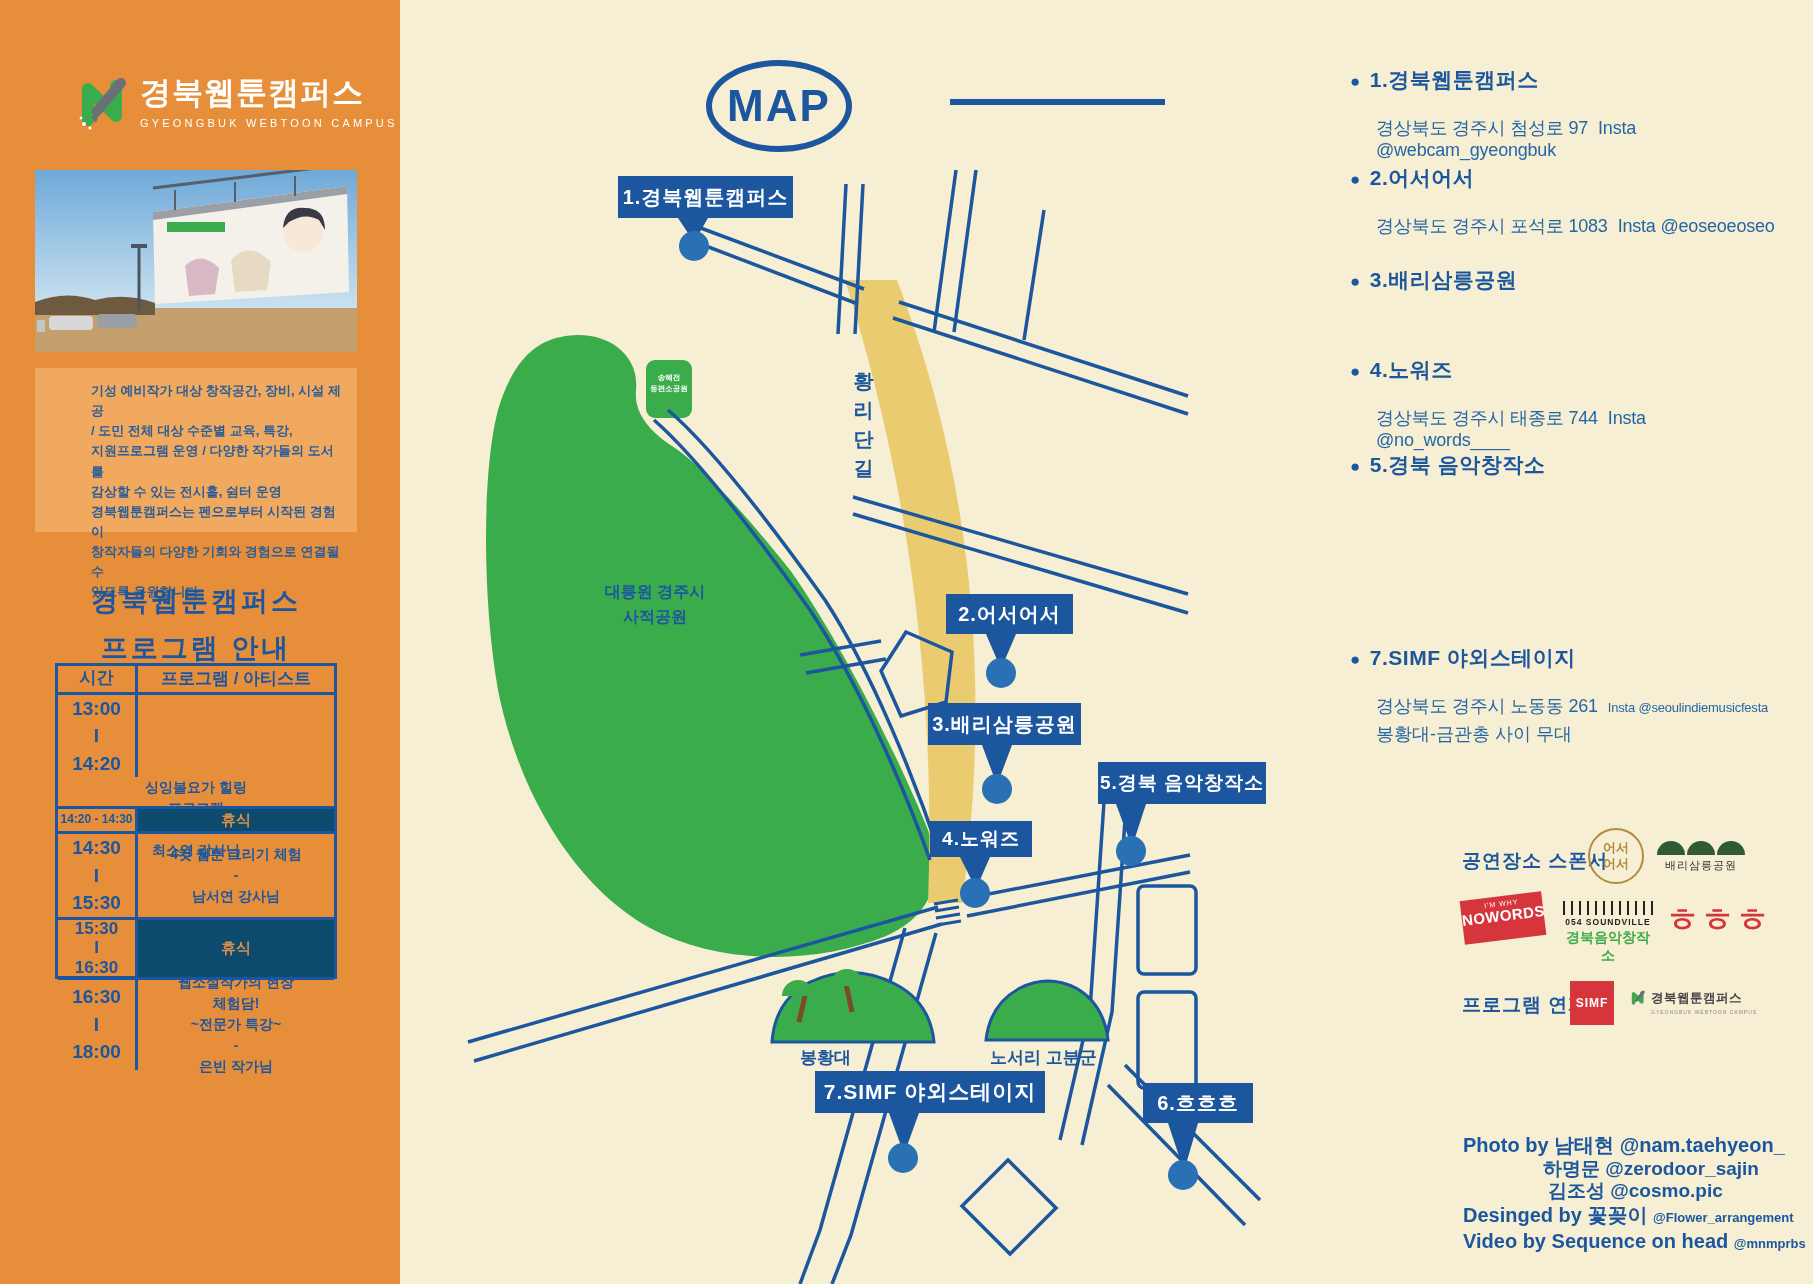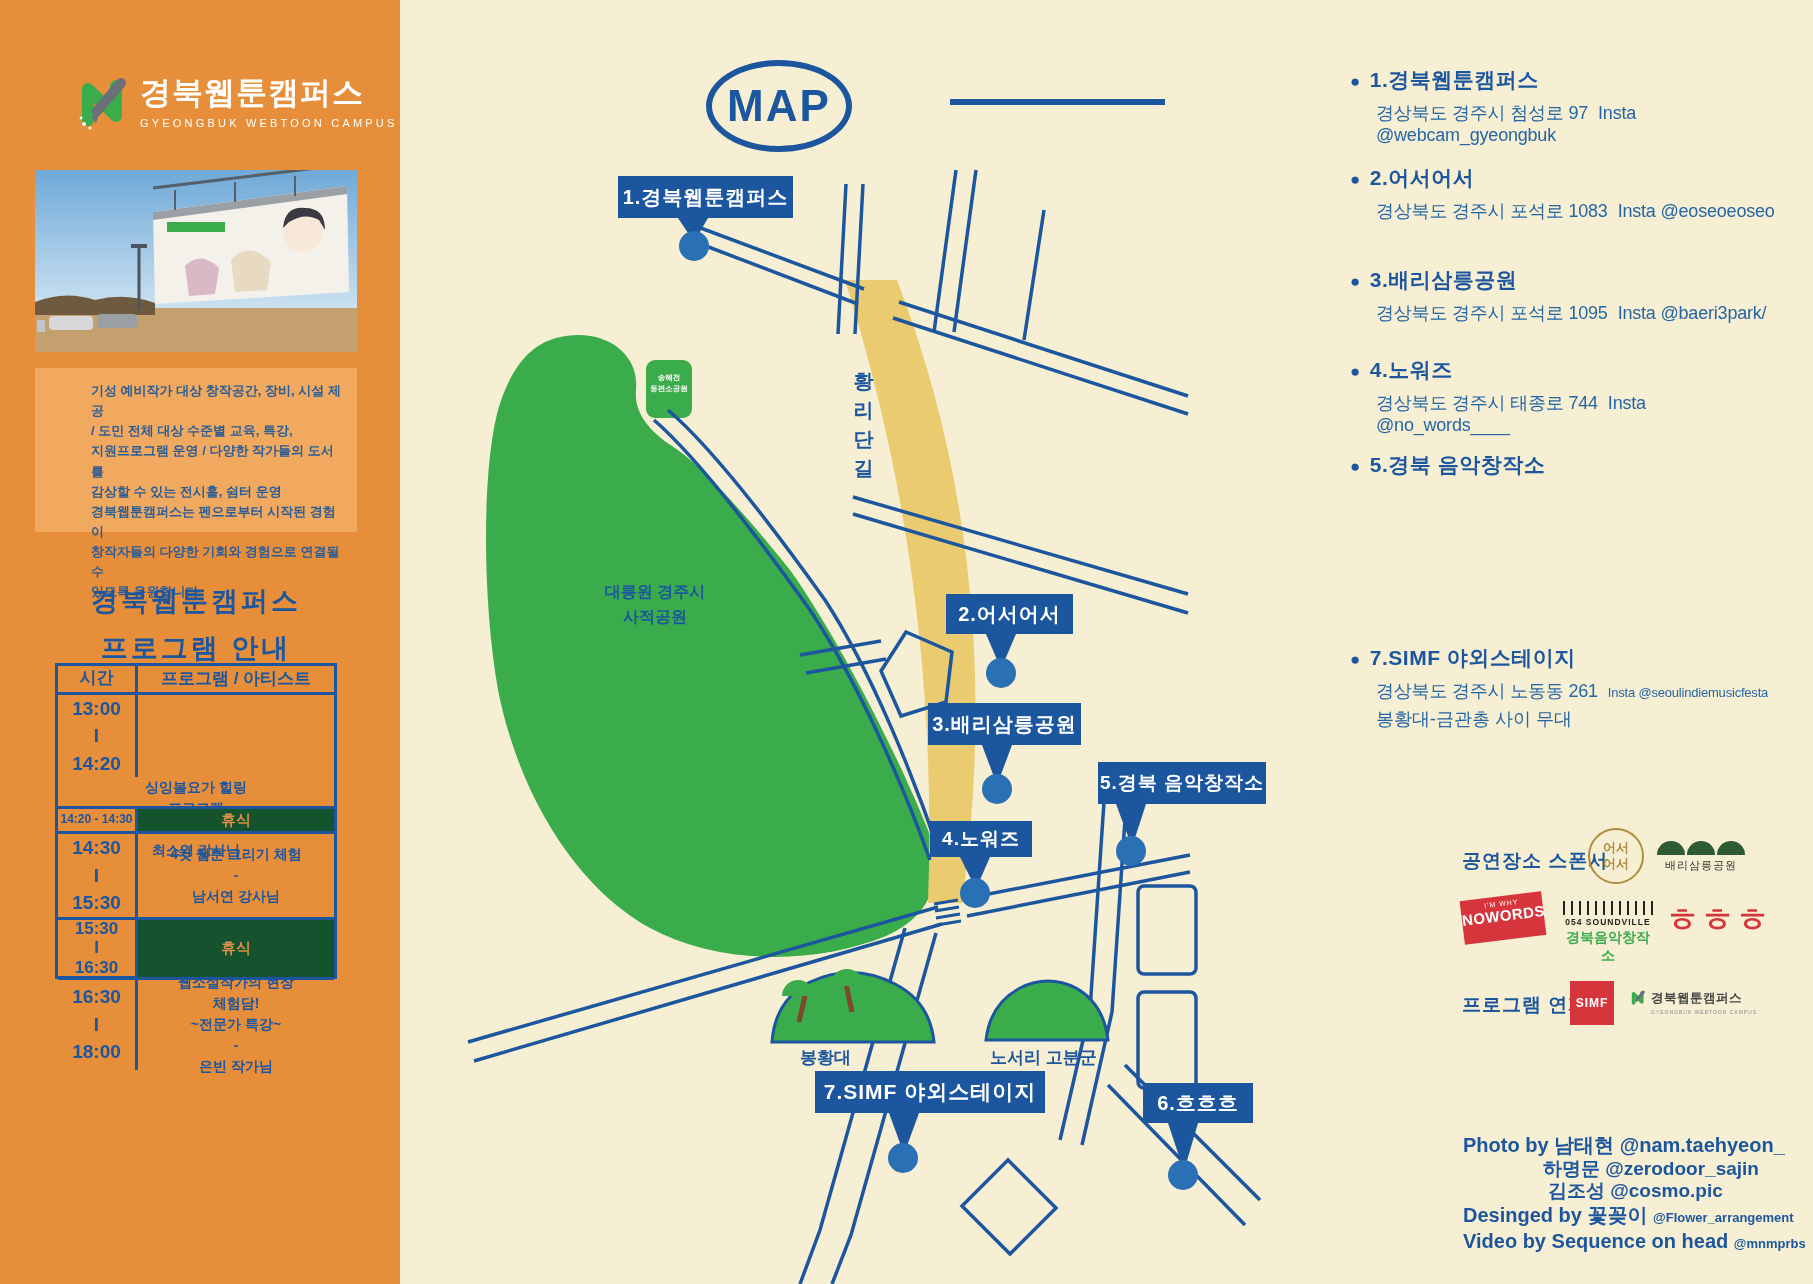--- a/index.html
+++ b/index.html
@@ -31,21 +31,21 @@
     position:absolute; left:55px; top:663px; width:282px; height:316px;
     border:3px solid #1B569E; display:flex; flex-direction:column; color:#1B569E;
   }
   .s-row { display:flex; border-bottom:3px solid #1B569E; }
   .s-row:last-child { border-bottom:none; }
   .s-time { width:80px; border-right:3px solid #1B569E; display:flex; align-items:center; justify-content:center;
             text-align:center; font-weight:bold; font-size:19px; line-height:1.45; }
   .s-prog { flex:1; display:flex; align-items:center; justify-content:center; text-align:center;
             font-size:14px; font-weight:bold; line-height:1.5; }
   .s-head .s-time, .s-head .s-prog { font-size:17px; }
-  .s-break .s-prog { background:#14532d; color:#DD8F45; font-size:15px; }
+  .s-break .s-prog { background:#0c4a6e; color:#DD8F45; font-size:15px; }
   .s-break .s-time { font-size:12px; }
   .s-break2 .s-time { font-size:17px; line-height:1.15; }
 
   
   .map-title-oval {
     position:absolute; left:706px; top:60px; width:146px; height:92px;
     border:6px solid #1B569E; border-radius:50%;
     display:flex; align-items:center; justify-content:center;
     color:#1B569E; font-size:44px; font-weight:bold; letter-spacing:2px;
   }
@@ -57,21 +57,21 @@
   .park-label { position:absolute; left:580px; top:580px; width:150px; text-align:center;
                 color:#1B569E; font-weight:bold; font-size:16px; line-height:1.55; }
   .road-label { position:absolute; left:851px; top:357px; color:#1B569E; font-weight:bold; font-size:20px;
                 writing-mode:vertical-rl; text-orientation:upright; letter-spacing:9px; }
   .mound-label { position:absolute; color:#1B569E; font-weight:bold; font-size:17px; }
 
   
   .loc { position:absolute; left:1350px; width:430px; color:#1B569E; }
   .loc-title { font-size:21px; font-weight:bold; letter-spacing:0.5px; }
   .loc-title .bullet { margin-right:9px; font-size:17px; }
-  .loc-addr { margin-top:7px; margin-left:26px; font-size:18px; color:#2566A5; letter-spacing:-0.2px; }
+  .loc-addr { margin-top:22px; margin-left:26px; font-size:18px; color:#2566A5; letter-spacing:-0.2px; }
   .loc-addr .insta { margin-left:10px; }
   .loc-addr .insta-small { font-size:13px; }
   .loc-note { margin-top:4px; margin-left:26px; font-size:18px; color:#2566A5; }
   .u { text-decoration:underline; text-underline-offset:4px; }
 
   .sp-label { position:absolute; color:#1B569E; font-weight:bold; font-size:19px; letter-spacing:1px; }
   .eoseo-circle { position:absolute; left:1588px; top:828px; width:56px; height:56px; border:2px solid #B08C3E;
                   border-radius:50%; color:#B08C3E; font-size:13px; font-weight:bold; text-align:center;
                   display:flex; align-items:center; justify-content:center; line-height:1.2; }
   .baeri { position:absolute; left:1655px; top:841px; width:92px; text-align:center; }
@@ -302,21 +302,20 @@
   <div class="loc" style="top:66px;">
     <div class="loc-title"><span class="bullet">●</span><span>1.경북웹툰캠퍼스</span></div>
     <div class="loc-addr"><span>경상북도 경주시 첨성로 97</span><span class="insta">Insta @webcam_gyeongbuk</span></div>
   </div>
   <div class="loc" style="top:164px;">
     <div class="loc-title"><span class="bullet">●</span><span>2.어서어서</span></div>
     <div class="loc-addr"><span>경상북도 경주시 포석로 1083</span><span class="insta">Insta @eoseoeoseo</span></div>
   </div>
   <div class="loc" style="top:266px;">
     <div class="loc-title"><span class="bullet">●</span><span>3.배리삼릉공원</span></div>
-    <div class="loc-addr"><span>경상북도 경주시 포석로 1095</span><span class="insta">Insta @baeri3park/</span></div>
   </div>
   <div class="loc" style="top:356px;">
     <div class="loc-title"><span class="bullet">●</span><span>4.노워즈</span></div>
     <div class="loc-addr"><span>경상북도 경주시 태종로 744</span><span class="insta">Insta @no_words____</span></div>
   </div>
   <div class="loc" style="top:451px;">
     <div class="loc-title"><span class="bullet">●</span><span>5.경북 음악창작소</span></div>
   </div>
   <div class="loc" style="top:644px;">
     <div class="loc-title"><span class="bullet">●</span><span>7.SIMF 야외스테이지</span></div>

